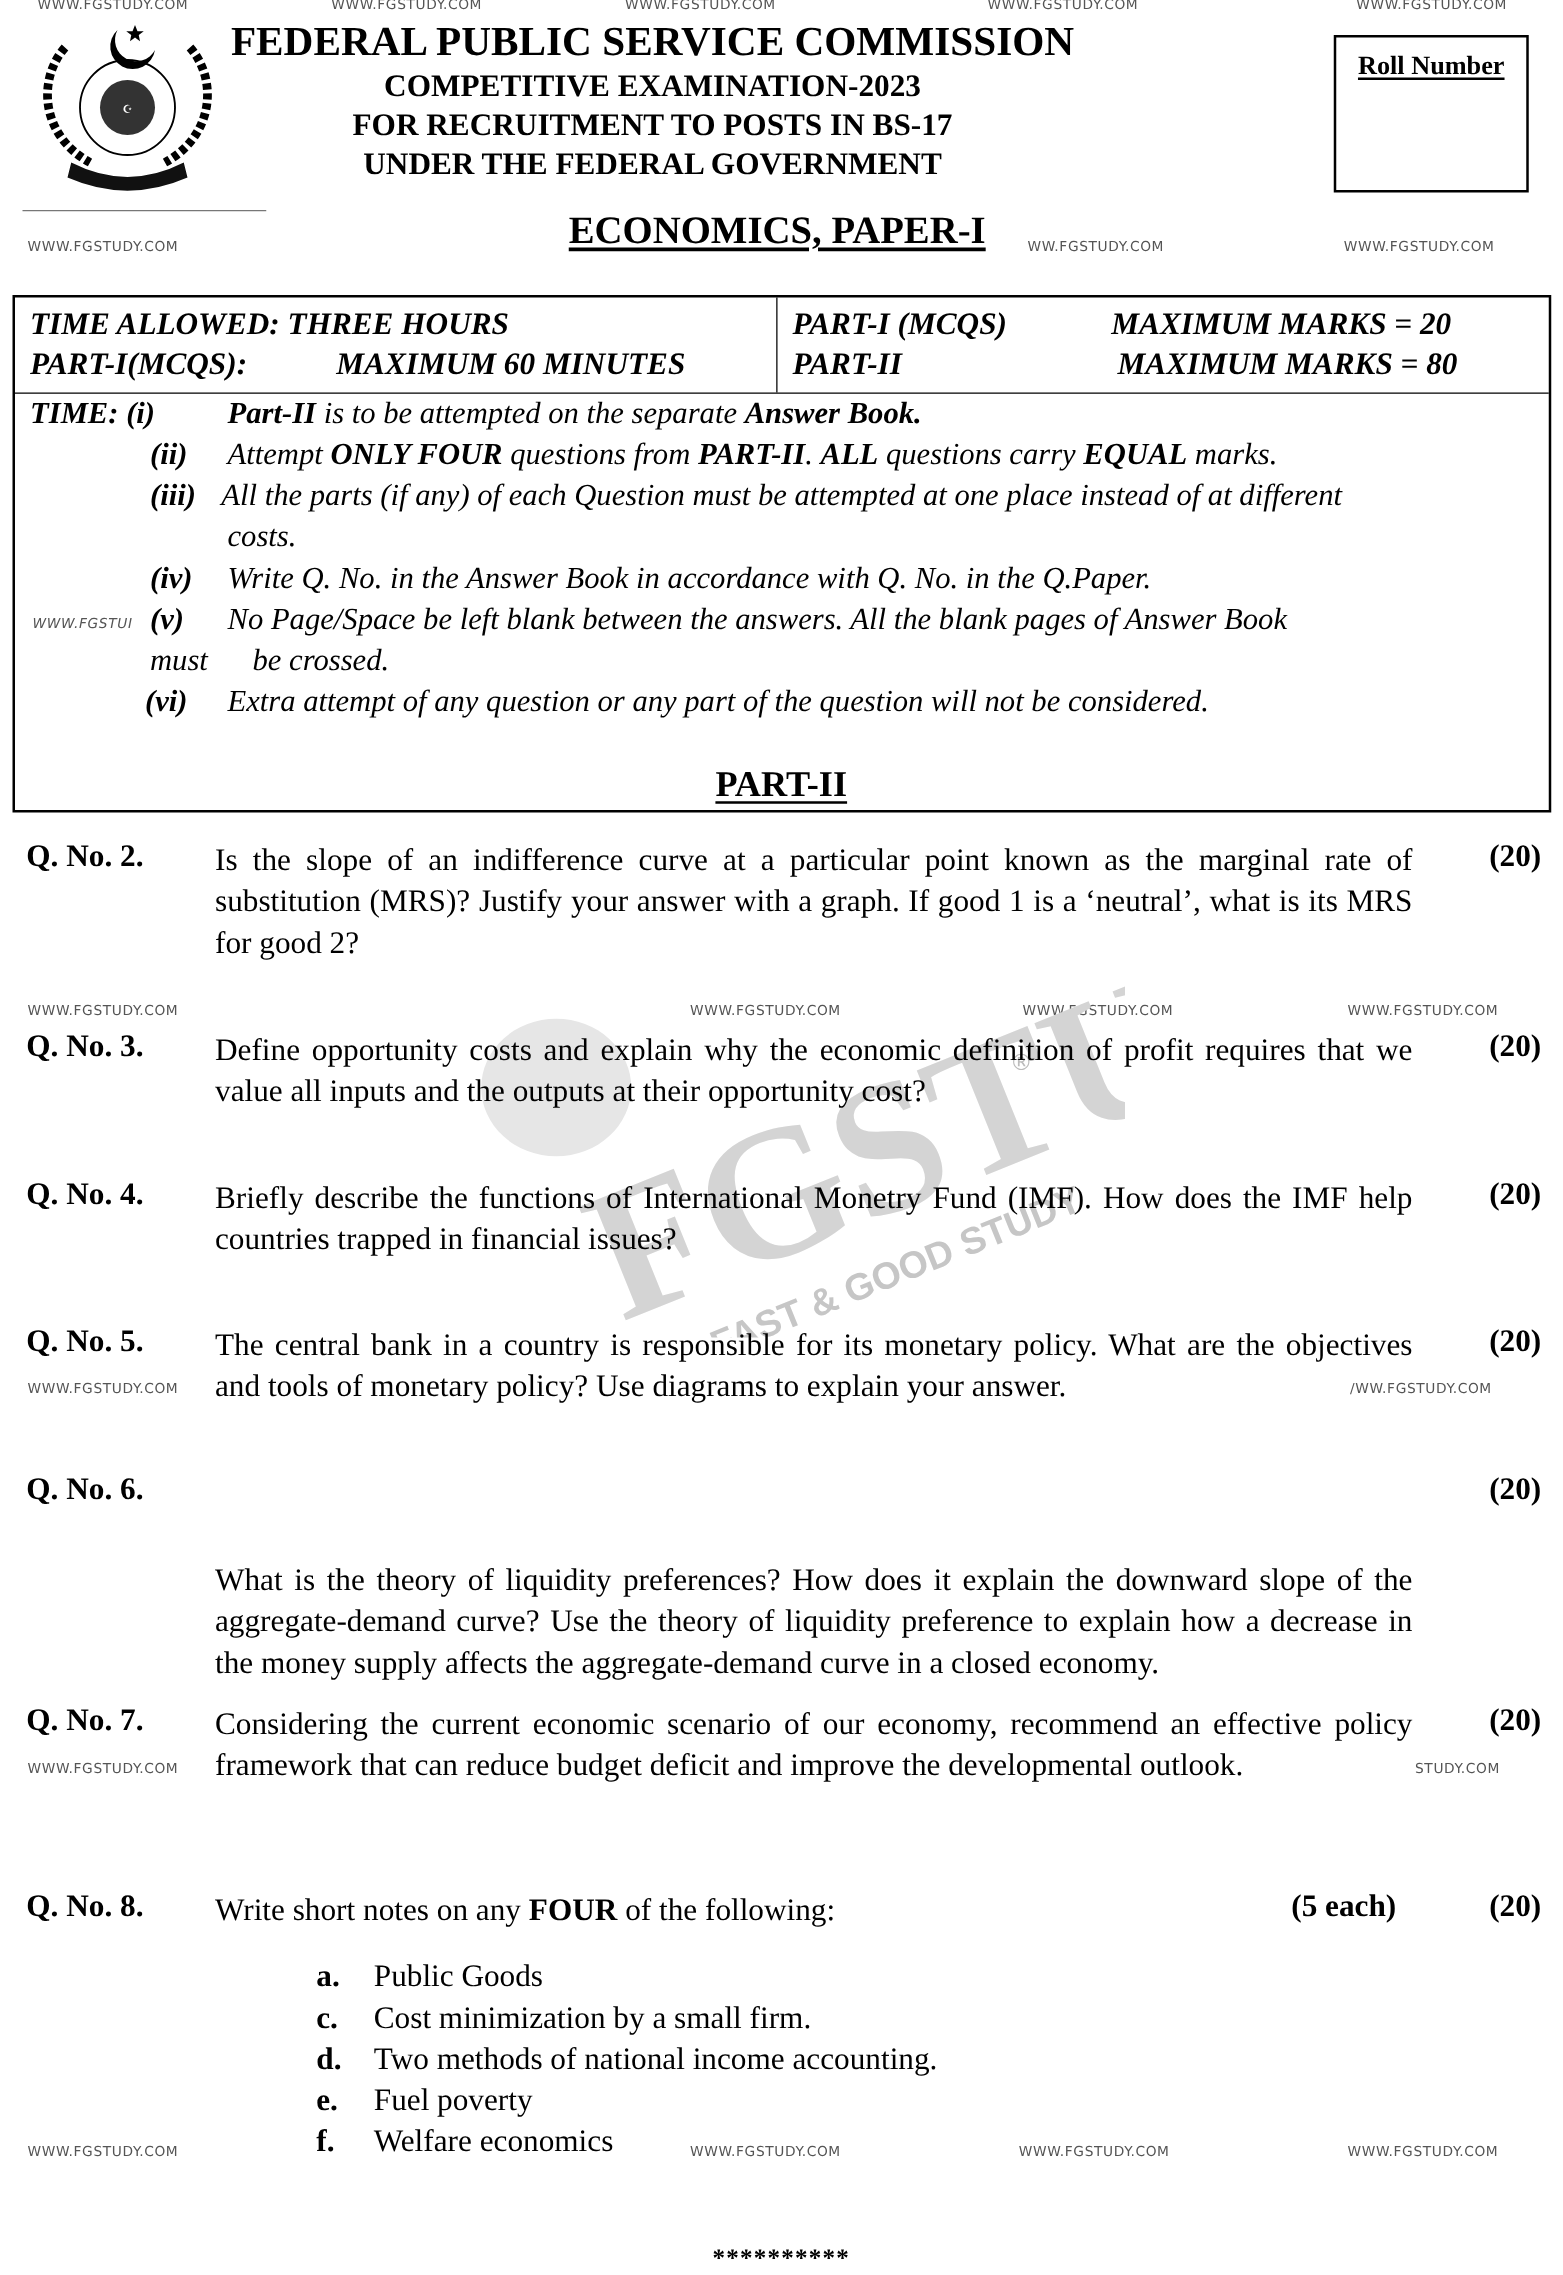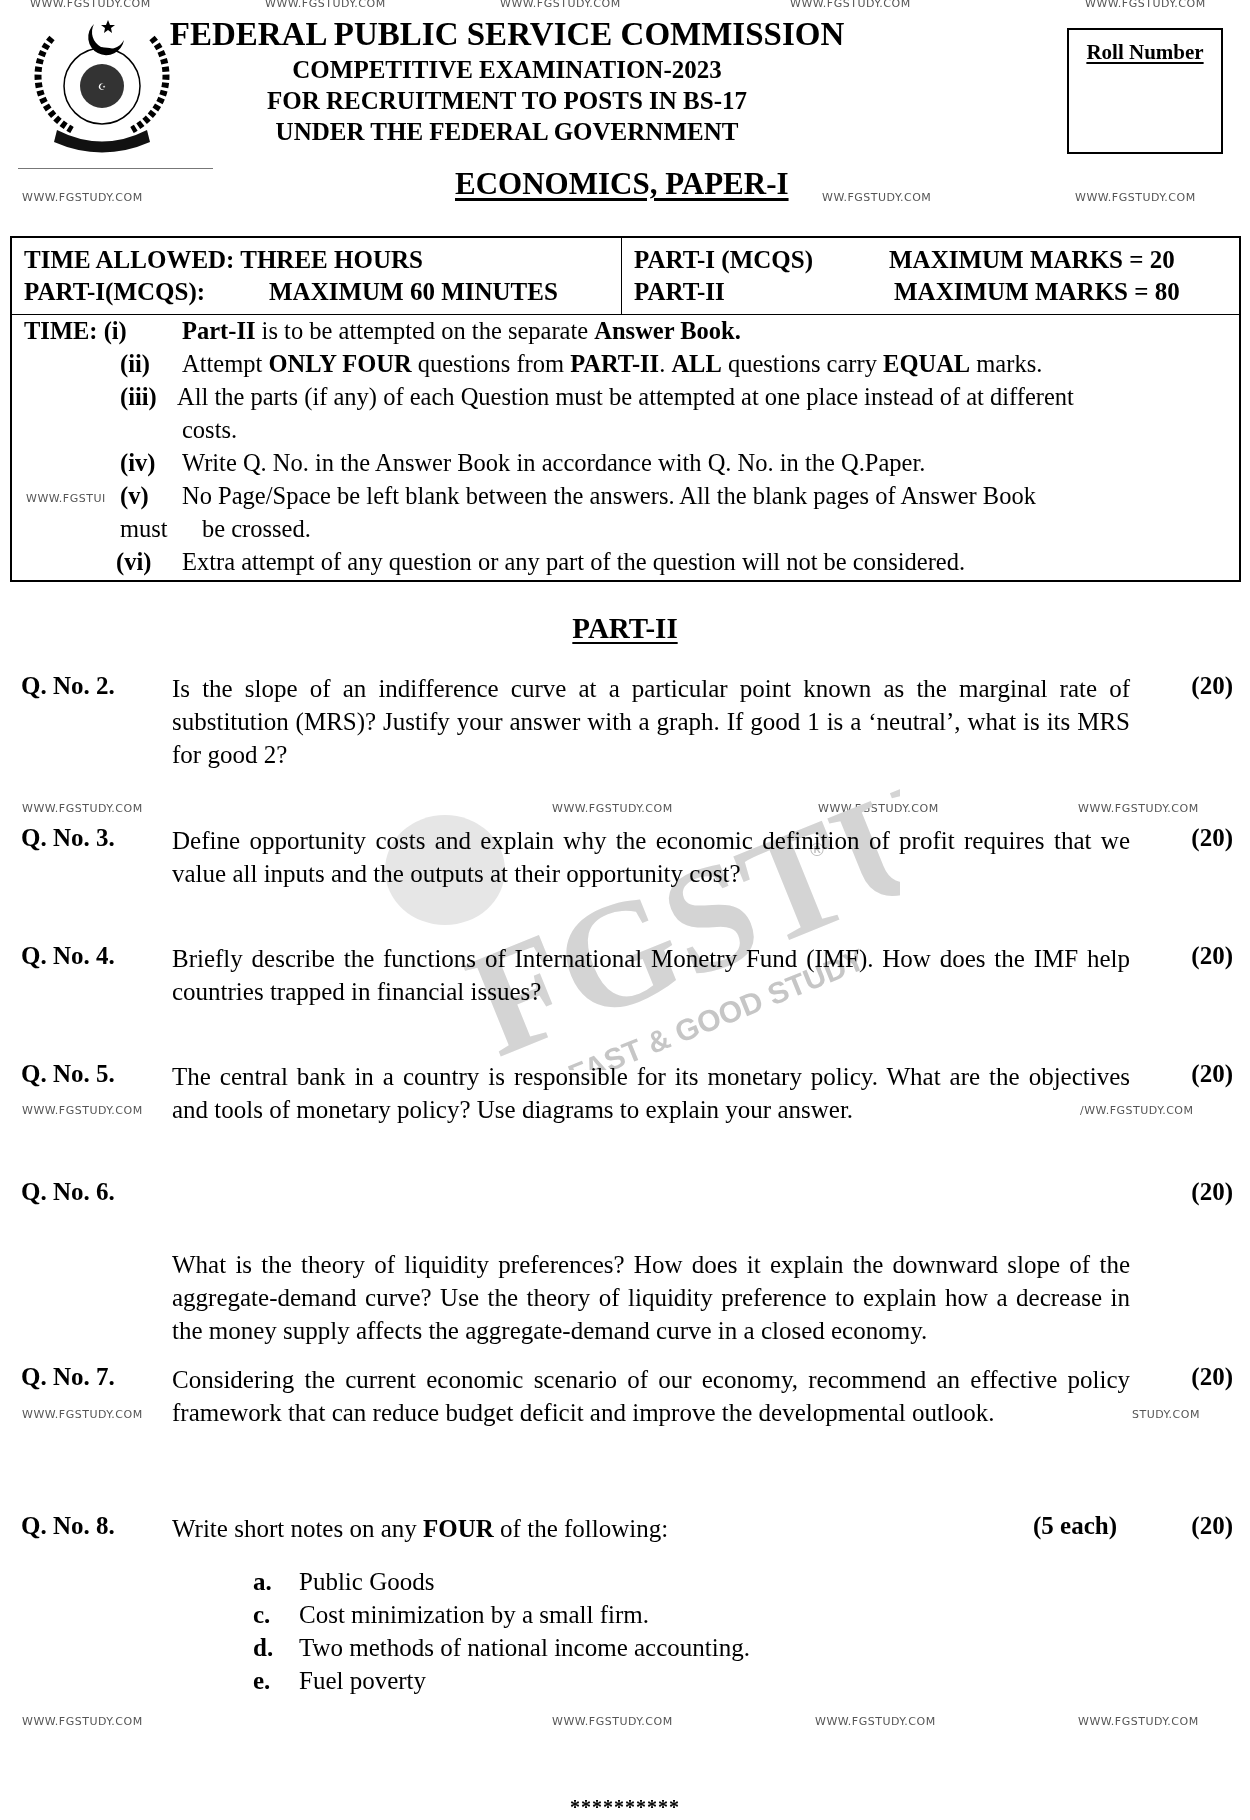--- a/index.html
+++ b/index.html
@@ -4,40 +4,40 @@
   <style>
     html, body { margin: 0; padding: 0; background: #ffffff; }
     body {
       width: 1250px; height: 1820px; position: relative; overflow: hidden;
       font-family: "Liberation Serif", "DejaVu Serif", serif; color: #000;
     }
     .wm-url {
       position: absolute; font-family: "DejaVu Sans", "Liberation Sans", sans-serif;
       font-size: 11px; color: #555; letter-spacing: 0.5px; white-space: nowrap;
     }
-    .hdr { position: absolute; left: 1px; width: 1012px; text-align: center; font-weight: bold; white-space: nowrap; }
+    .hdr { position: absolute; left: 16px; width: 1012px; text-align: center; font-weight: bold; white-space: nowrap; }
     .hdr-title { top: 16px; font-size: 33px; }
     .hdr-sub { font-size: 25px; }
     .econ-title {
       position: absolute; top: 166px; left: 455px; font-size: 31px; font-weight: bold;
       text-decoration: underline; text-underline-offset: 4px; white-space: nowrap;
     }
     .logo { position: absolute; left: 22px; top: 18px; width: 160px; height: 135px; }
     .logo-rule { position: absolute; left: 18px; top: 168px; width: 195px; height: 0; border-top: 1.5px solid #777; }
     .roll-box {
       position: absolute; left: 1067px; top: 28px; width: 156px; height: 126px;
       border: 2px solid #000; box-sizing: border-box; text-align: center;
     }
     .roll-label {
       display: inline-block; margin-top: 10px; font-size: 21px; font-weight: bold;
       text-decoration: underline; text-underline-offset: 3px;
     }
     .info-table {
-      position: absolute; left: 10px; top: 236px; width: 1231px; height: 346px;
-      border: 2px solid #000; box-sizing: border-box;
+      position: absolute; left: 10px; top: 236px; width: 1231px; height: 414px;
+      border: 2px solid #000; box-sizing: border-box; font-style: italic;
     }
     .info-top { position: absolute; left: 0; top: 0; width: 100%; height: 76px; border-bottom: 1.5px solid #000; }
     .info-divider { position: absolute; left: 609px; top: 0; height: 76px; border-left: 1.5px solid #000; }
     .info-line { position: absolute; font-size: 25px; font-weight: bold; white-space: nowrap; }
     .note-wrap { position: absolute; left: 0; top: 76px; width: 100%; }
     .note-line { position: absolute; font-size: 24.5px; white-space: nowrap; }
     .note-line b { font-weight: bold; }
     .note-label { position: absolute; font-size: 24.5px; font-weight: bold; white-space: nowrap; }
     .part-title {
       position: absolute; top: 612px; left: 0; width: 1250px; text-align: center;
@@ -187,20 +187,21 @@
 <div class="q-label" style="top:1512px;">Q. No. 8.</div>
 <div class="q-text-nj" style="top:1512px;"><span>Write short notes on any </span><b>FOUR</b><span> of the following:</span></div>
 <div class="q-marks" style="top:1512px;right:133px;">(5 each)</div>
 <div class="q-marks" style="top:1512px;">(20)</div>
 
 <div class="sub-list">
   <div class="sub-item"><span class="sub-letter">a.</span><span>Public Goods</span></div>
   <div class="sub-item"><span class="sub-letter">c.</span><span>Cost minimization by a small firm.</span></div>
   <div class="sub-item"><span class="sub-letter">d.</span><span>Two methods of national income accounting.</span></div>
   <div class="sub-item"><span class="sub-letter">e.</span><span>Fuel poverty</span></div>
+  <div class="sub-item"><span class="sub-letter">f.</span><span>Welfare economics</span></div>
 </div>
 
 <div class="wm-url" style="left:22px;top:1715px;">WWW.FGSTUDY.COM</div>
 <div class="wm-url" style="left:552px;top:1715px;">WWW.FGSTUDY.COM</div>
 <div class="wm-url" style="left:815px;top:1715px;">WWW.FGSTUDY.COM</div>
 <div class="wm-url" style="left:1078px;top:1715px;">WWW.FGSTUDY.COM</div>
 
 <div class="stars">**********</div>
 
 </body></html>

